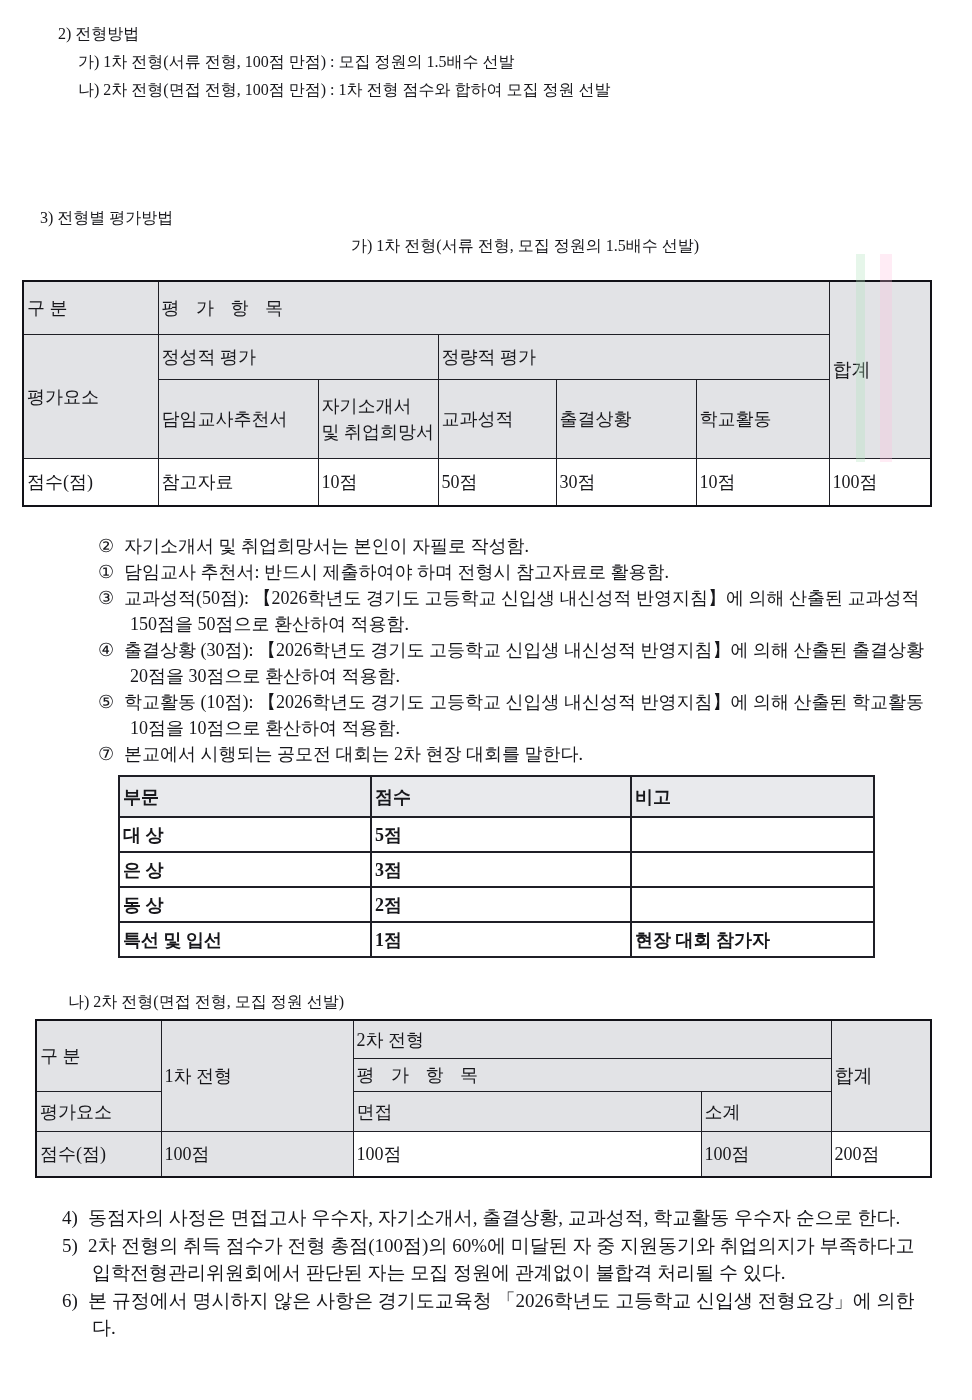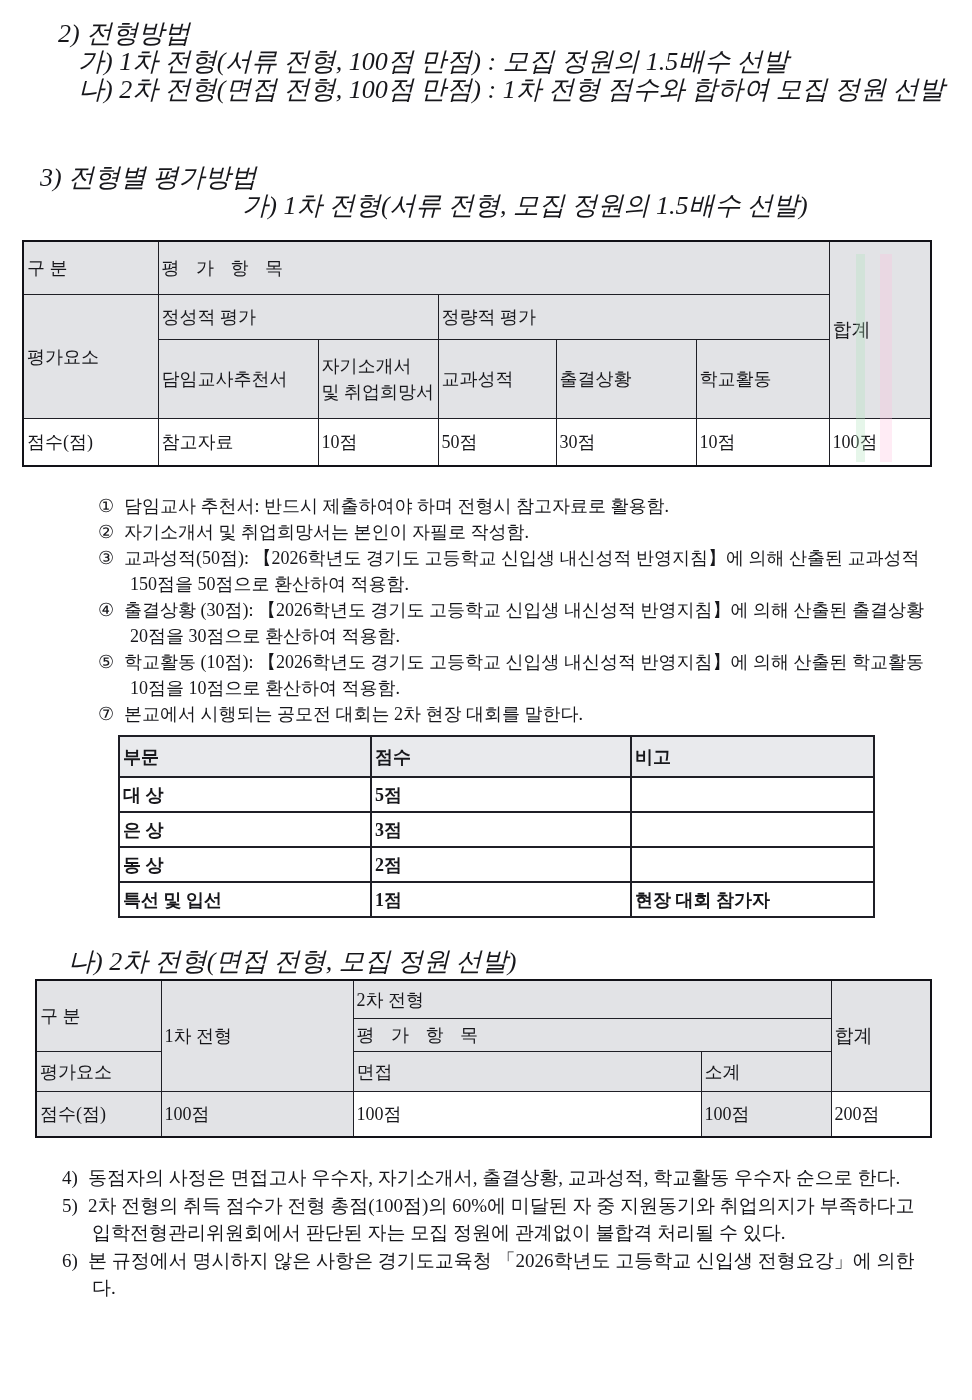--- a/index.html
+++ b/index.html
@@ -5,24 +5,24 @@
   html,body { margin:0; padding:0; }
   body {
     width:972px; height:1400px;
     background:#ffffff;
     font-family:"Liberation Serif","DejaVu Serif",serif;
     color:#17171b;
     overflow:hidden;
   }
   .doc { position:relative; width:972px; height:1400px; padding-top:20px; box-sizing:border-box; }
 
-  .line { font-size:26px; line-height:28px; white-space:nowrap;font-style:italic; }
+  .line { font-size:16px; line-height:28px; white-space:nowrap; }
   .sec2-heading { margin-left:58px; }
   .sec2-item   { margin-left:78px; }
-  .sec3-heading { margin-left:40px; margin-top:60px; }
+  .sec3-heading { margin-left:40px; margin-top:100px; }
   .sec3-sub    { margin-left:78px;text-align:center; }
   .sec3-sub-b  { margin-left:68px; margin-top:30px; }
 
   table { border-collapse:collapse; table-layout:fixed; }
   td {
     border:1.5px solid #1f1f26;
     vertical-align:middle;
     font-size:18px; padding:1px 3px; overflow:hidden;
   }
   .tbl { border:2.5px solid #121218; }
@@ -116,22 +116,22 @@
       <td class="wt">10점</td>
       <td class="wt">50점</td>
       <td class="wt">30점</td>
       <td class="wt">10점</td>
       <td class="wt">100점</td>
     </tr>
   </tbody>
     </table>
 
   <div class="cnotes">
+    <p class="cnote"><span class="cnum">②</span><span>자기소개서 및 취업희망서는 본인이 자필로 작성함.</span></p>
     <p class="cnote"><span class="cnum">①</span><span>담임교사 추천서: 반드시 제출하여야 하며 전형시 참고자료로 활용함.</span></p>
-    <p class="cnote"><span class="cnum">②</span><span>자기소개서 및 취업희망서는 본인이 자필로 작성함.</span></p>
     <p class="cnote"><span class="cnum">③</span><span>교과성적(50점): 【2026학년도 경기도 고등학교 신입생 내신성적 반영지침】에 의해 산출된 교과성적 150점을 50점으로 환산하여 적용함.</span></p>
     <p class="cnote"><span class="cnum">④</span><span>출결상황 (30점): 【2026학년도 경기도 고등학교 신입생 내신성적 반영지침】에 의해 산출된 출결상황 20점을 30점으로 환산하여 적용함.</span></p>
     <p class="cnote"><span class="cnum">⑤</span><span>학교활동 (10점): 【2026학년도 경기도 고등학교 신입생 내신성적 반영지침】에 의해 산출된 학교활동 10점을 10점으로 환산하여 적용함.</span></p>
     <p class="cnote"><span class="cnum">⑦</span><span>본교에서 시행되는 공모전 대회는 2차 현장 대회를 말한다.</span></p>
   </div>
 
   <table class="tbl t2">
     <colgroup>
         <col style="width:252px">
         <col style="width:260px">

